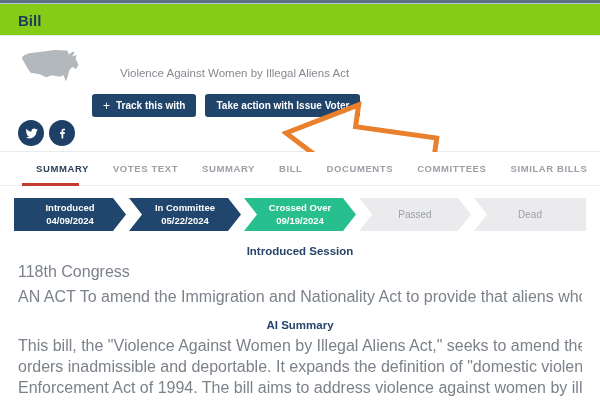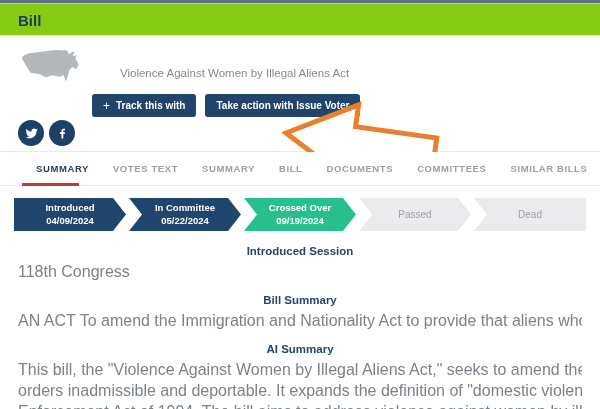--- a/index.html
+++ b/index.html
@@ -131,21 +131,20 @@
     </div>
     <div class="step last pending">
       <div class="lbl">Dead</div>
     </div>
   </div>
 
   <div class="content">
     <div class="section-heading">Introduced Session</div>
     <div class="section-text">118th Congress</div>
 
-    <div class="section-heading">Bill Summary</div>
     <div class="section-text">AN ACT To amend the Immigration and Nationality Act to provide that aliens who have been convicted of or who have committed sex offenses or domestic violence are inadmissible and deportable.</div>
 
     <div class="section-heading">AI Summary</div>
     <div class="section-text">This bill, the "Violence Against Women by Illegal Aliens Act," seeks to amend the Immigration and Nationality Act to make aliens who have been convicted of</div>
     <div class="section-text" style="margin-top:0;">orders inadmissible and deportable. It expands the definition of "domestic violence" to include any crime that constitutes domestic violence, regardless of</div>
     <div class="section-text" style="margin-top:0;">Enforcement Act of 1994. The bill aims to address violence against women by illegal aliens by strengthening the grounds for their inadmissibility and</div>
 
     <div class="section-heading">Committee Categories</div>
 
   </div>

